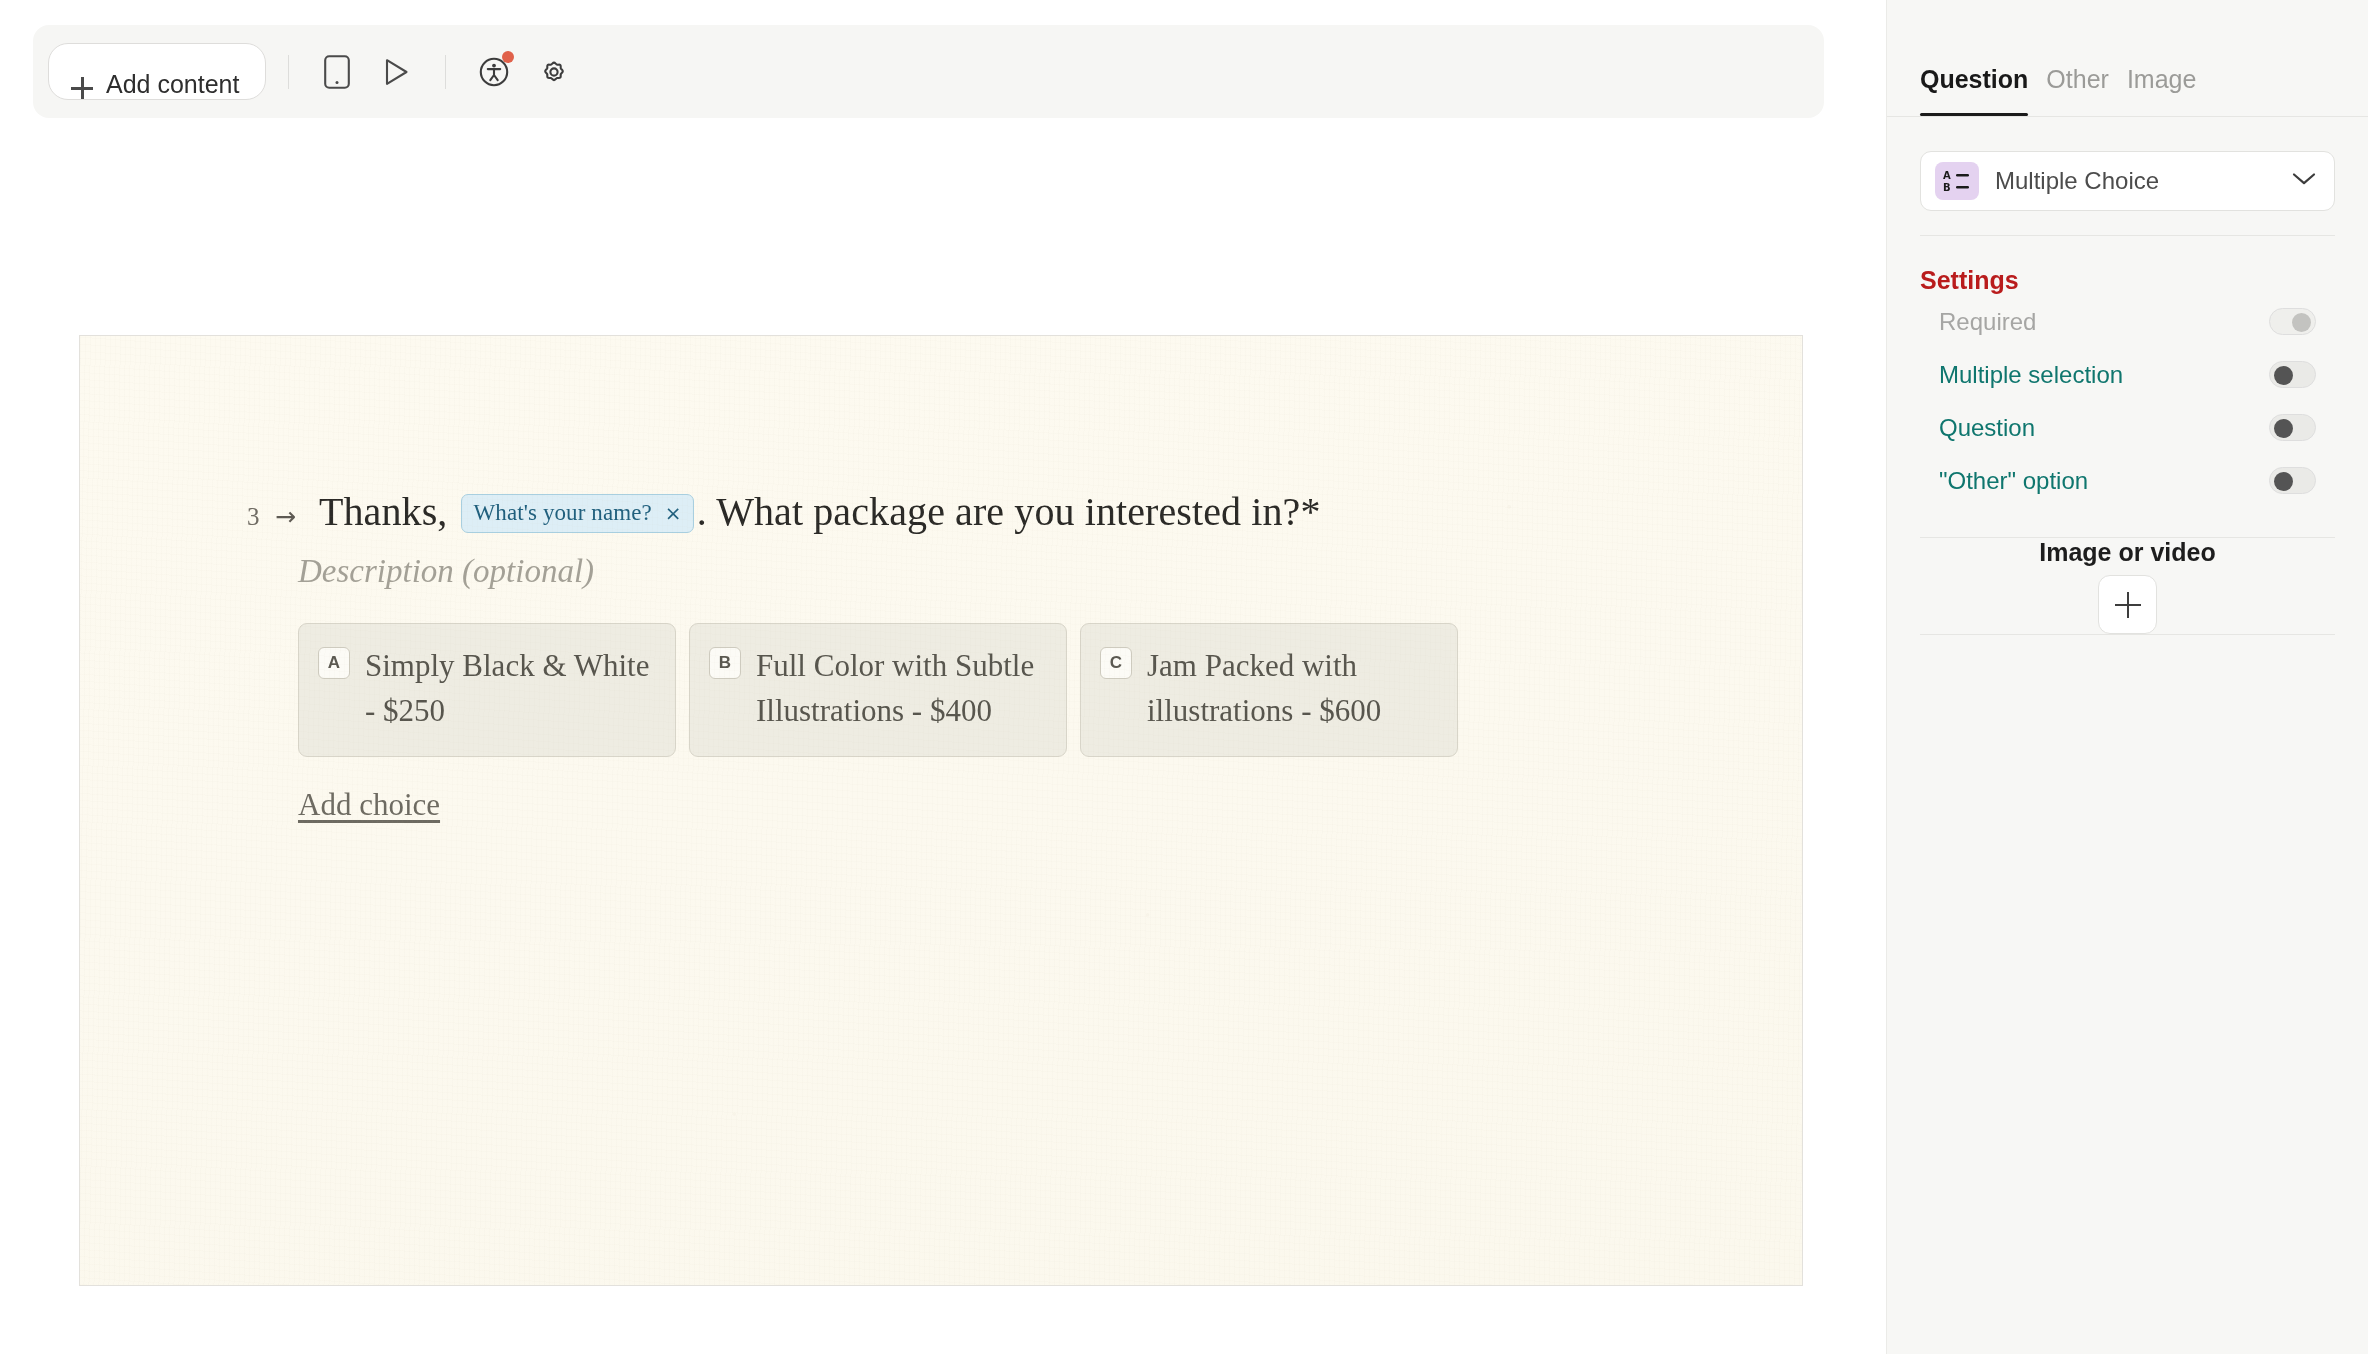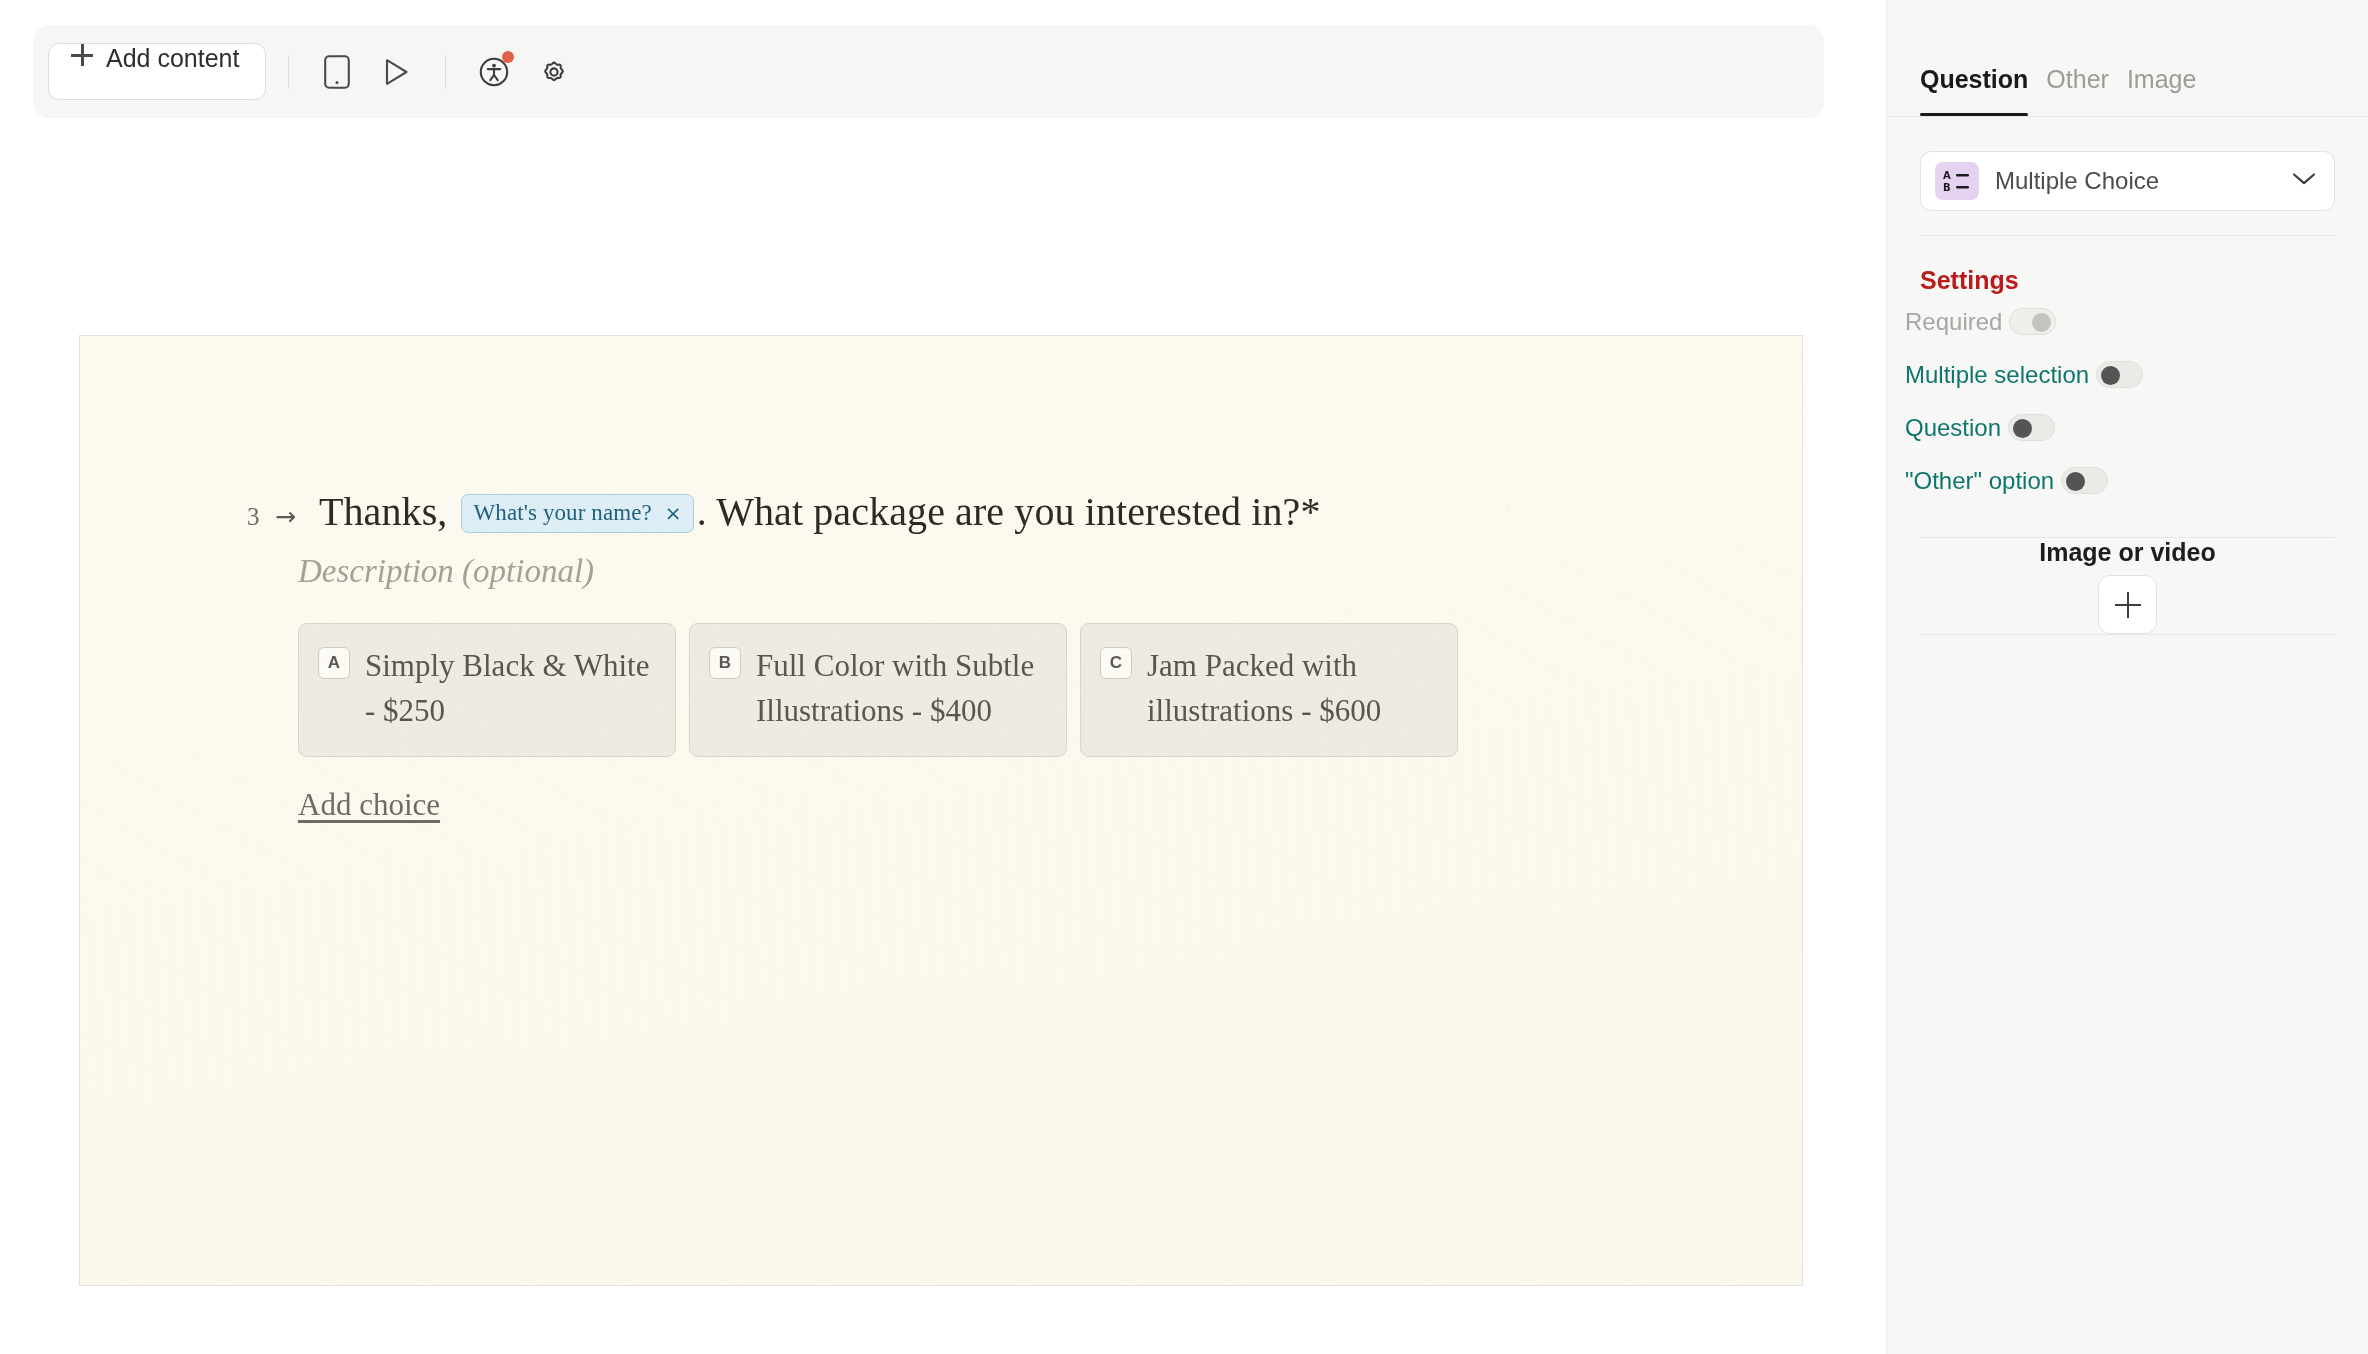--- a/index.html
+++ b/index.html
@@ -20,26 +20,26 @@
     position: absolute;
     left: 33px; top: 25px;
     width: 1791px; height: 93px;
     background: #f6f6f4;
     border-radius: 16px;
     display: flex;
     align-items: center;
     padding-left: 15px;
   }
   .add-content-btn {
-    display: flex; align-items: flex-start; gap: 13px;
+    display: flex; align-items: flex-end; gap: 13px;
     height: 57px;
     padding: 0 26px 0 22px;
     background: #ffffff;
     border: 1px solid #dedddb;
-    border-radius: 11px;
+    border-radius: 20px;
     cursor: pointer;
     font-size: 25px;
     color: #2e2e2e;
     font-family: "Liberation Sans", sans-serif;
     white-space: nowrap;
   }
   .plus-glyph {
     display:inline-block; position: relative; width: 22px; height: 22px;
   }
   .plus-glyph:before, .plus-glyph:after {
@@ -268,23 +268,23 @@
   }
 
   .settings-title {
     margin: 30px 33px 0 33px;
     font-size: 25px;
     font-weight: 700;
     color: #b91c1c;
   }
 
   .setting-row {
-    margin: 0 18px;
+    margin: 0 52px;
     height: 53px;
-    display: flex; align-items: center;  gap: 7px;
+    display: flex; align-items: center; justify-content: space-between; gap: 7px;
   }
   .setting-row:first-of-type { margin-top: 25px; }
   .setting-label { font-size: 24px; color: #0f766e; }
   .setting-label.dim { color: #a6a6a4; }
 
   .toggle {
     width: 47px; height: 27px;
     border-radius: 14px;
     background: #eaeae7;
     border: 1px solid #dedede;

